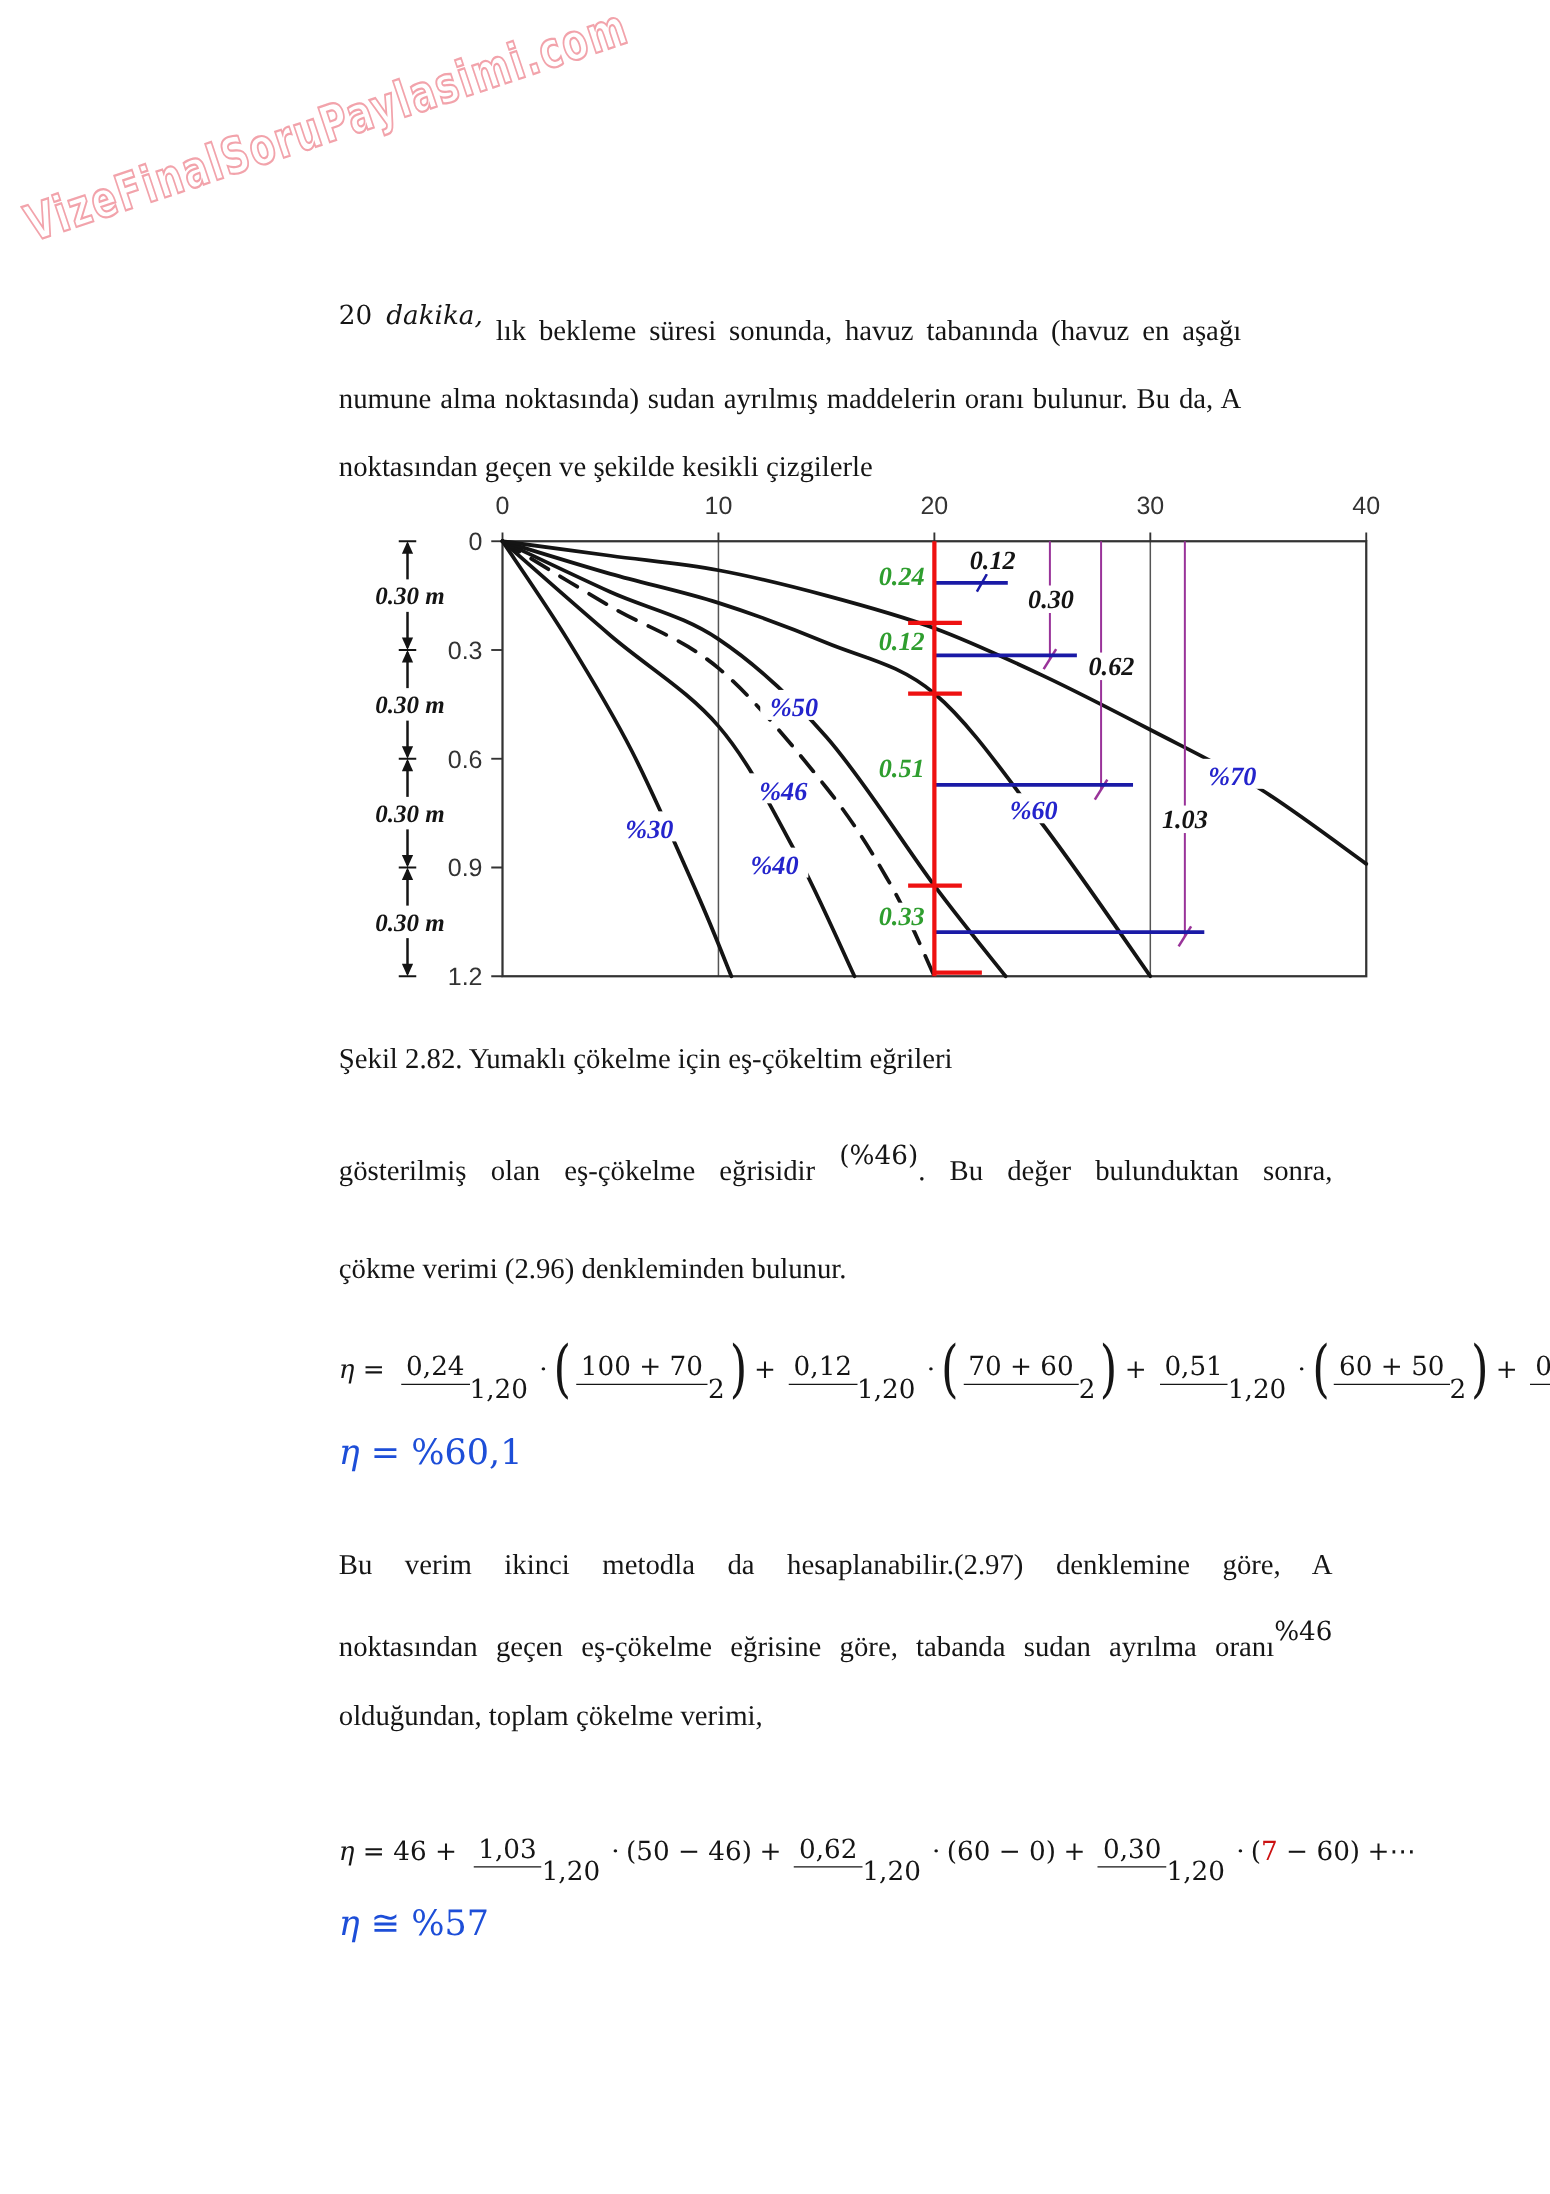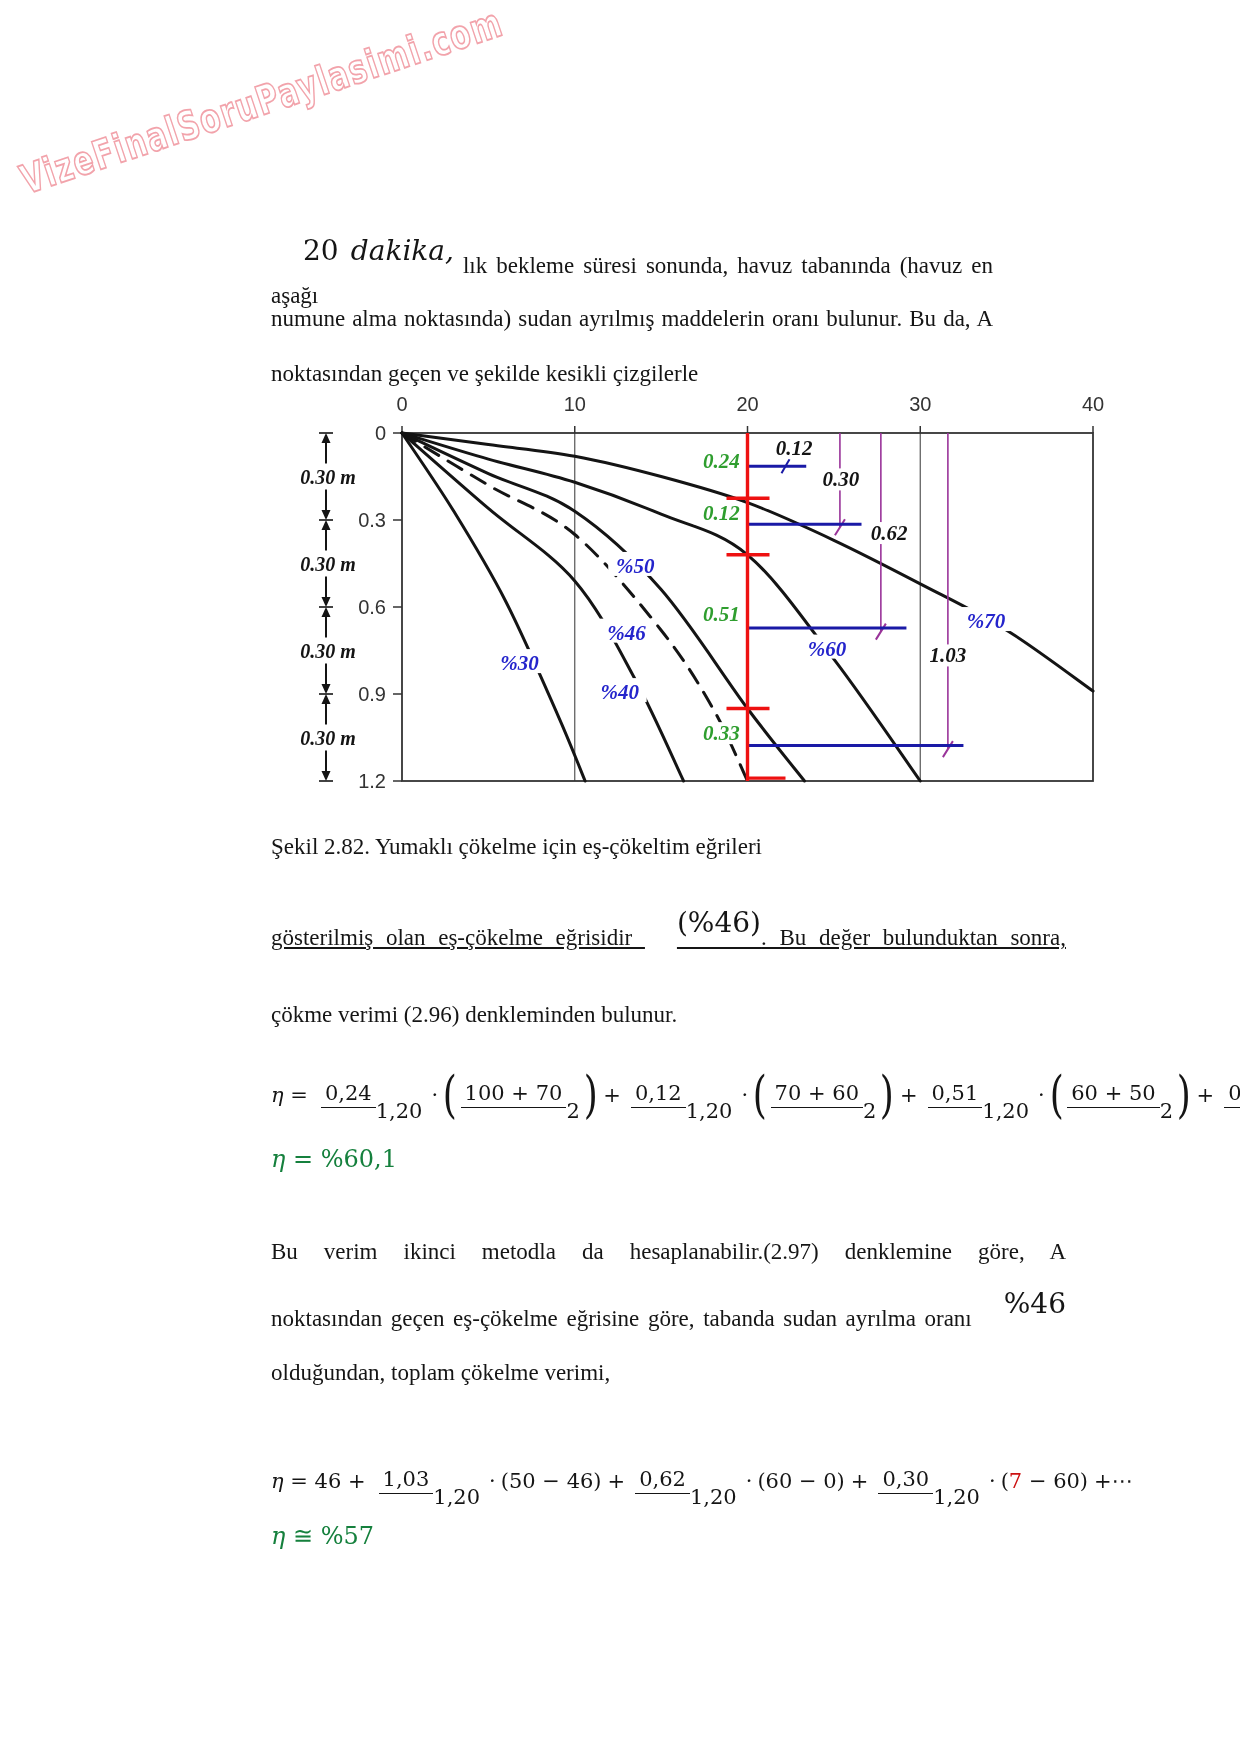--- a/index.html
+++ b/index.html
@@ -10,22 +10,22 @@
   .watermark { position:absolute; left:22px; top:158px; white-space:nowrap;
 
                font-family:"DejaVu Sans", sans-serif; font-weight:bold; font-size:40px;
                letter-spacing:2px; color:transparent; -webkit-text-stroke:1.8px #f2a3ab;
                transform:rotate(-18.5deg) scaleX(0.74); transform-origin:left center; }
 
   
   .tline { position:absolute; left:271px; width:722px; font-size:23px; line-height:30px; color:#151515; }
   .wide  { width:795px; }
   .just  { text-align:justify; text-align-last:justify; }
-  .lead-math, .sup-math { font-family:"DejaVu Serif", serif; font-size:28px;
-                          vertical-align:13px; line-height:1px;margin-left:32px; }
+  .lead-math, .sup-math { font-family:"DejaVu Serif", serif; font-size:21px;
+                          vertical-align:13px; line-height:1px; }
 
   
   .axlbl    { font-family:"Liberation Sans", sans-serif; font-size:20px; fill:#333; }
   .curvelbl { font-family:"Liberation Serif", serif; font-weight:bold; font-style:italic; font-size:21px; fill:#2424cc; }
   .greenlbl { font-family:"Liberation Serif", serif; font-weight:bold; font-style:italic; font-size:21px; fill:#2f9e2f; }
   .blacklbl { font-family:"Liberation Serif", serif; font-weight:bold; font-style:italic; font-size:21px; fill:#141414; }
   .dimlbl   { font-family:"Liberation Serif", serif; font-weight:bold; font-style:italic; font-size:20px; fill:#141414; }
 
   
   .formula { position:absolute; left:271px; height:74px; display:flex; align-items:center;
@@ -33,21 +33,21 @@
   .frac { display:inline-flex; align-items:center; margin:0 4px; line-height:1.14; }
   .frac .fn { padding:0 4px 1px; border-bottom:1.8px solid #151515; }
   .frac .fd { padding-top:1px;margin-top:32px; }
   .fdot { margin:0 5px; }
   .bigp { font-size:50px; font-weight:300; line-height:1; transform:scaleX(0.72);
           margin:0 -3px; font-family:"DejaVu Serif", serif; }
   .fjoin { margin:0 6px; }
   .flead { margin-right:9px; }
   .flead::first-letter { font-style:italic; }
   .fresult { position:absolute; left:271px; font-family:"DejaVu Serif", serif;
-             font-size:24px; color:#15803d;text-align:center; }
+             font-size:28px; color:#1d4ed8;text-align:center; }
   .fresult::first-letter { font-style:italic; }
 </style>
 </head>
 <body>
 
 <div class="page">
 
   <div class="watermark">VizeFinalSoruPaylasimi.com</div>
 
   <div class="tline just" style="top:250px;"><span class="lead-math"><span>20 </span><i>dakika,</i></span> <span>lık bekleme süresi sonunda, havuz tabanında (havuz en aşağı</span></div>
@@ -151,21 +151,21 @@
       <rect x="348.2125" y="211.95000000000002" width="54" height="24" fill="#fff"></rect>
       <text x="375.2125" y="232.95000000000002" text-anchor="middle" class="curvelbl">%50</text>
       <rect x="539.9649999999999" y="294.6" width="54" height="24" fill="#fff"></rect>
       <text x="566.9649999999999" y="315.6" text-anchor="middle" class="curvelbl">%60</text>
       <rect x="698.8949999999999" y="267.05" width="54" height="24" fill="#fff"></rect>
       <text x="725.8949999999999" y="288.05" text-anchor="middle" class="curvelbl">%70</text>
     </svg>
 
   <div class="tline" style="top:832px;">Şekil 2.82. Yumaklı çökelme için eş-çökeltim eğrileri</div>
 
-  <div class="tline wide just" style="top:922px;text-decoration:underline;"><span>gösterilmiş olan eş-çökelme eğrisidir </span><span class="sup-math">(%46)</span><span>. Bu değer bulunduktan sonra,</span></div>
+  <div class="tline wide just" style="top:922px;"><span>gösterilmiş olan eş-çökelme eğrisidir </span><span class="sup-math">(%46)</span><span>. Bu değer bulunduktan sonra,</span></div>
   <div class="tline wide" style="top:1000px;">çökme verimi (2.96) denkleminden bulunur.</div>
 
   <div class="formula" id="formula1" style="top:1058px;">
       <span class="flead">η =</span>
       <span class="frac">
         <span class="fn">0,24</span>
         <span class="fd">1,20</span>
       </span>
       <span class="fdot">·</span>
       <span class="bigp">(</span>

